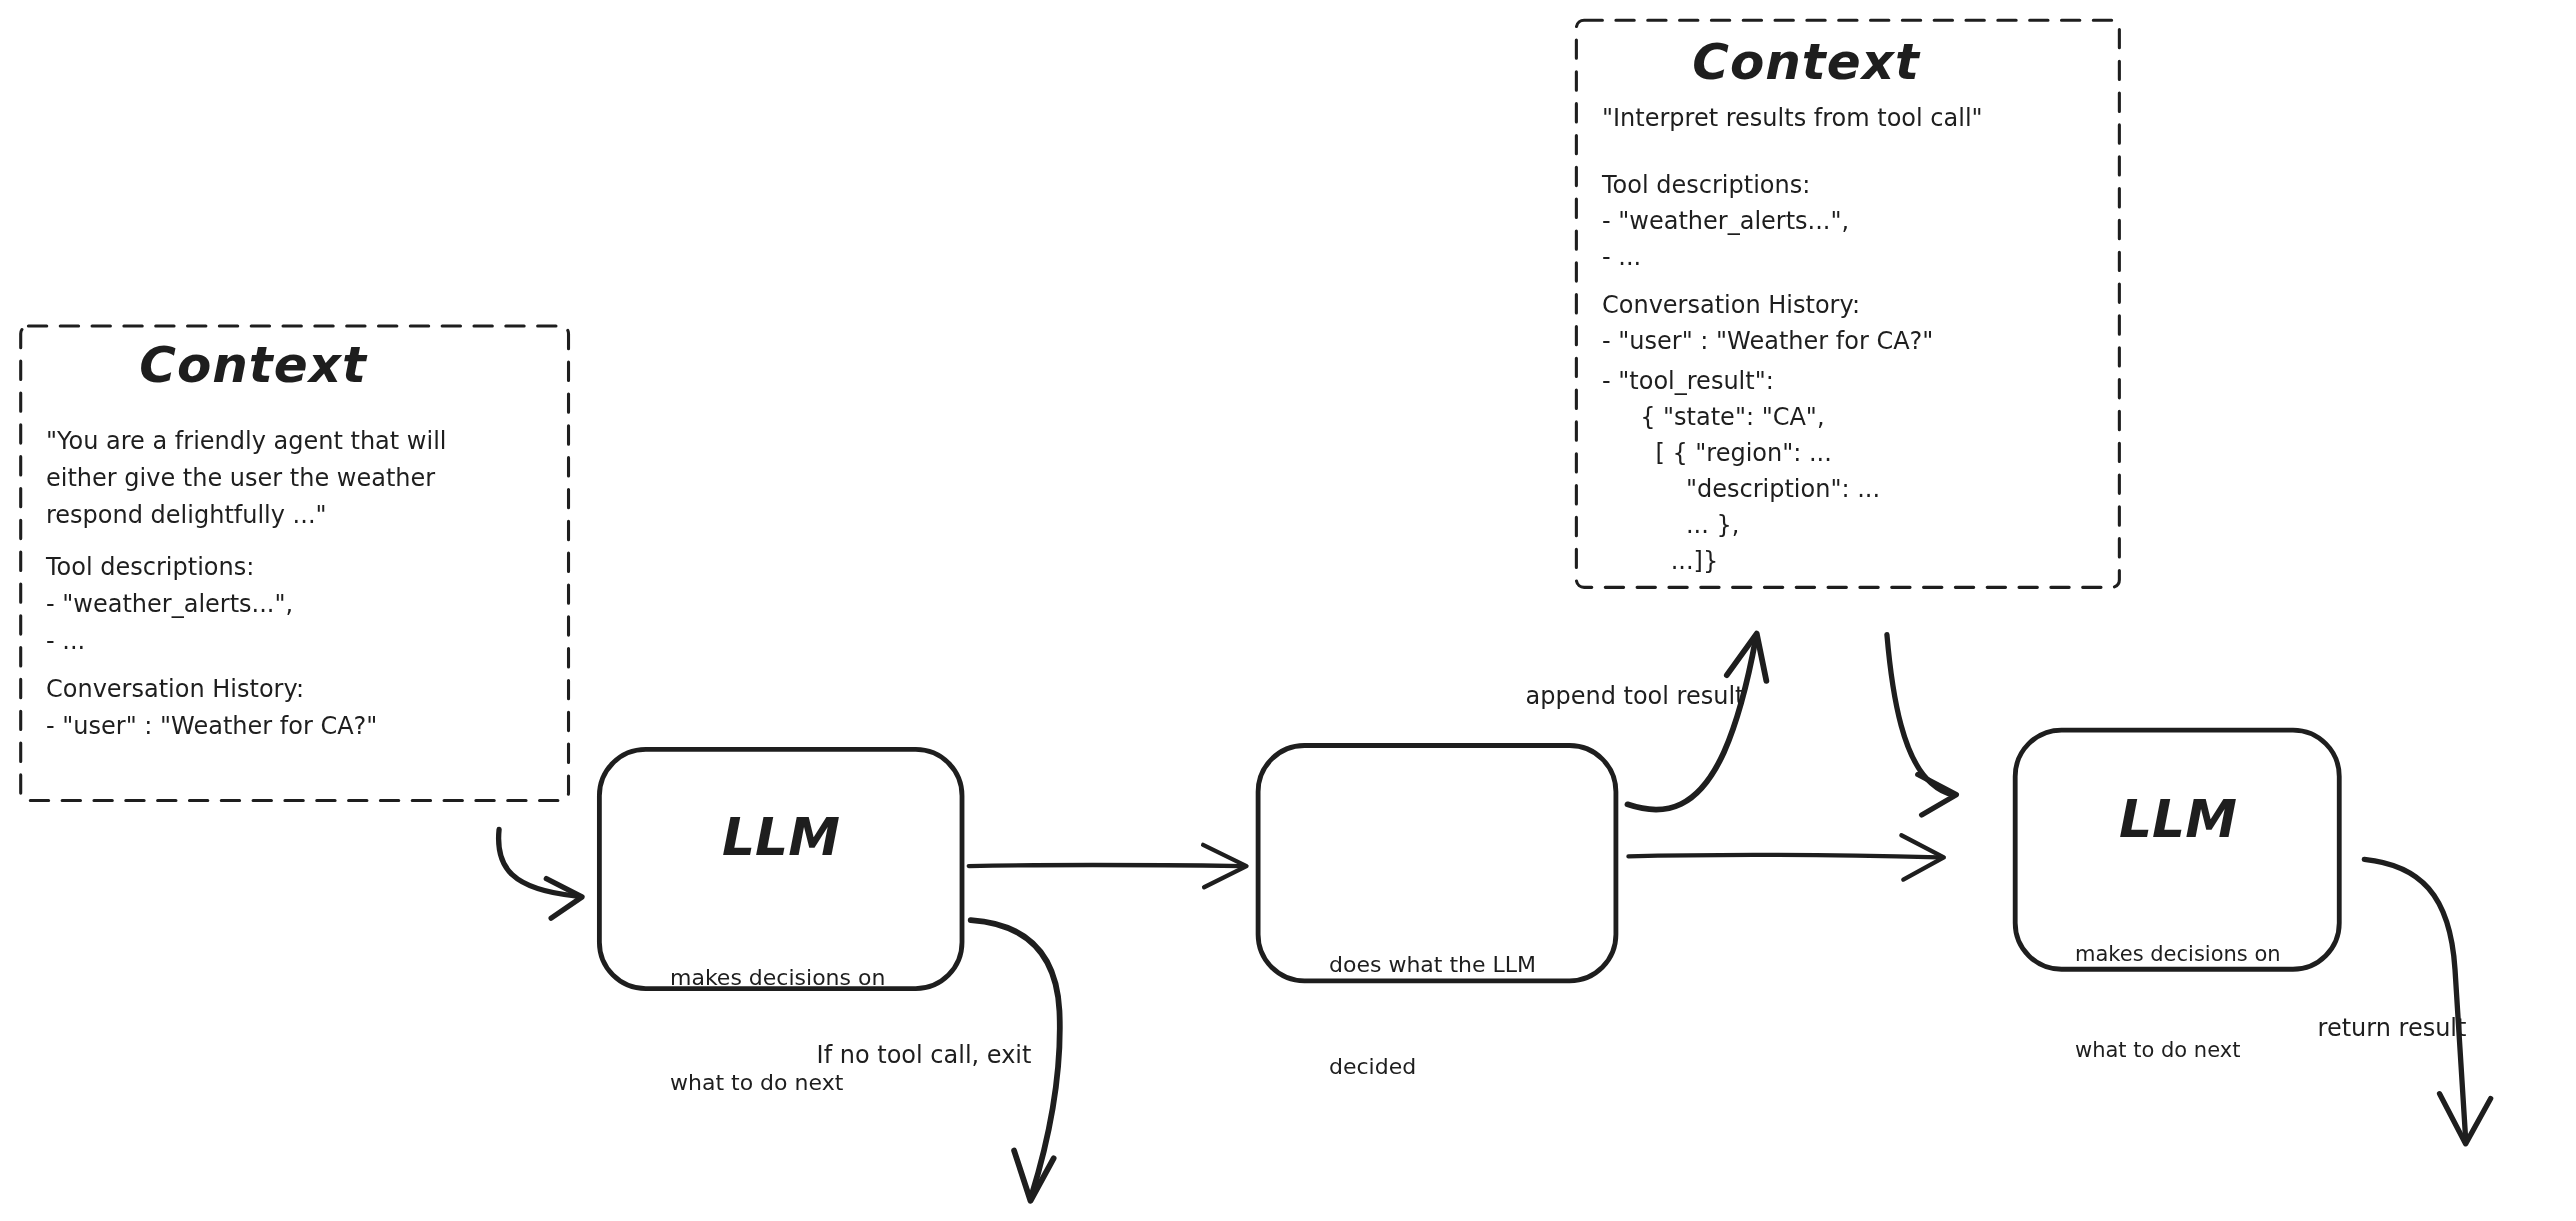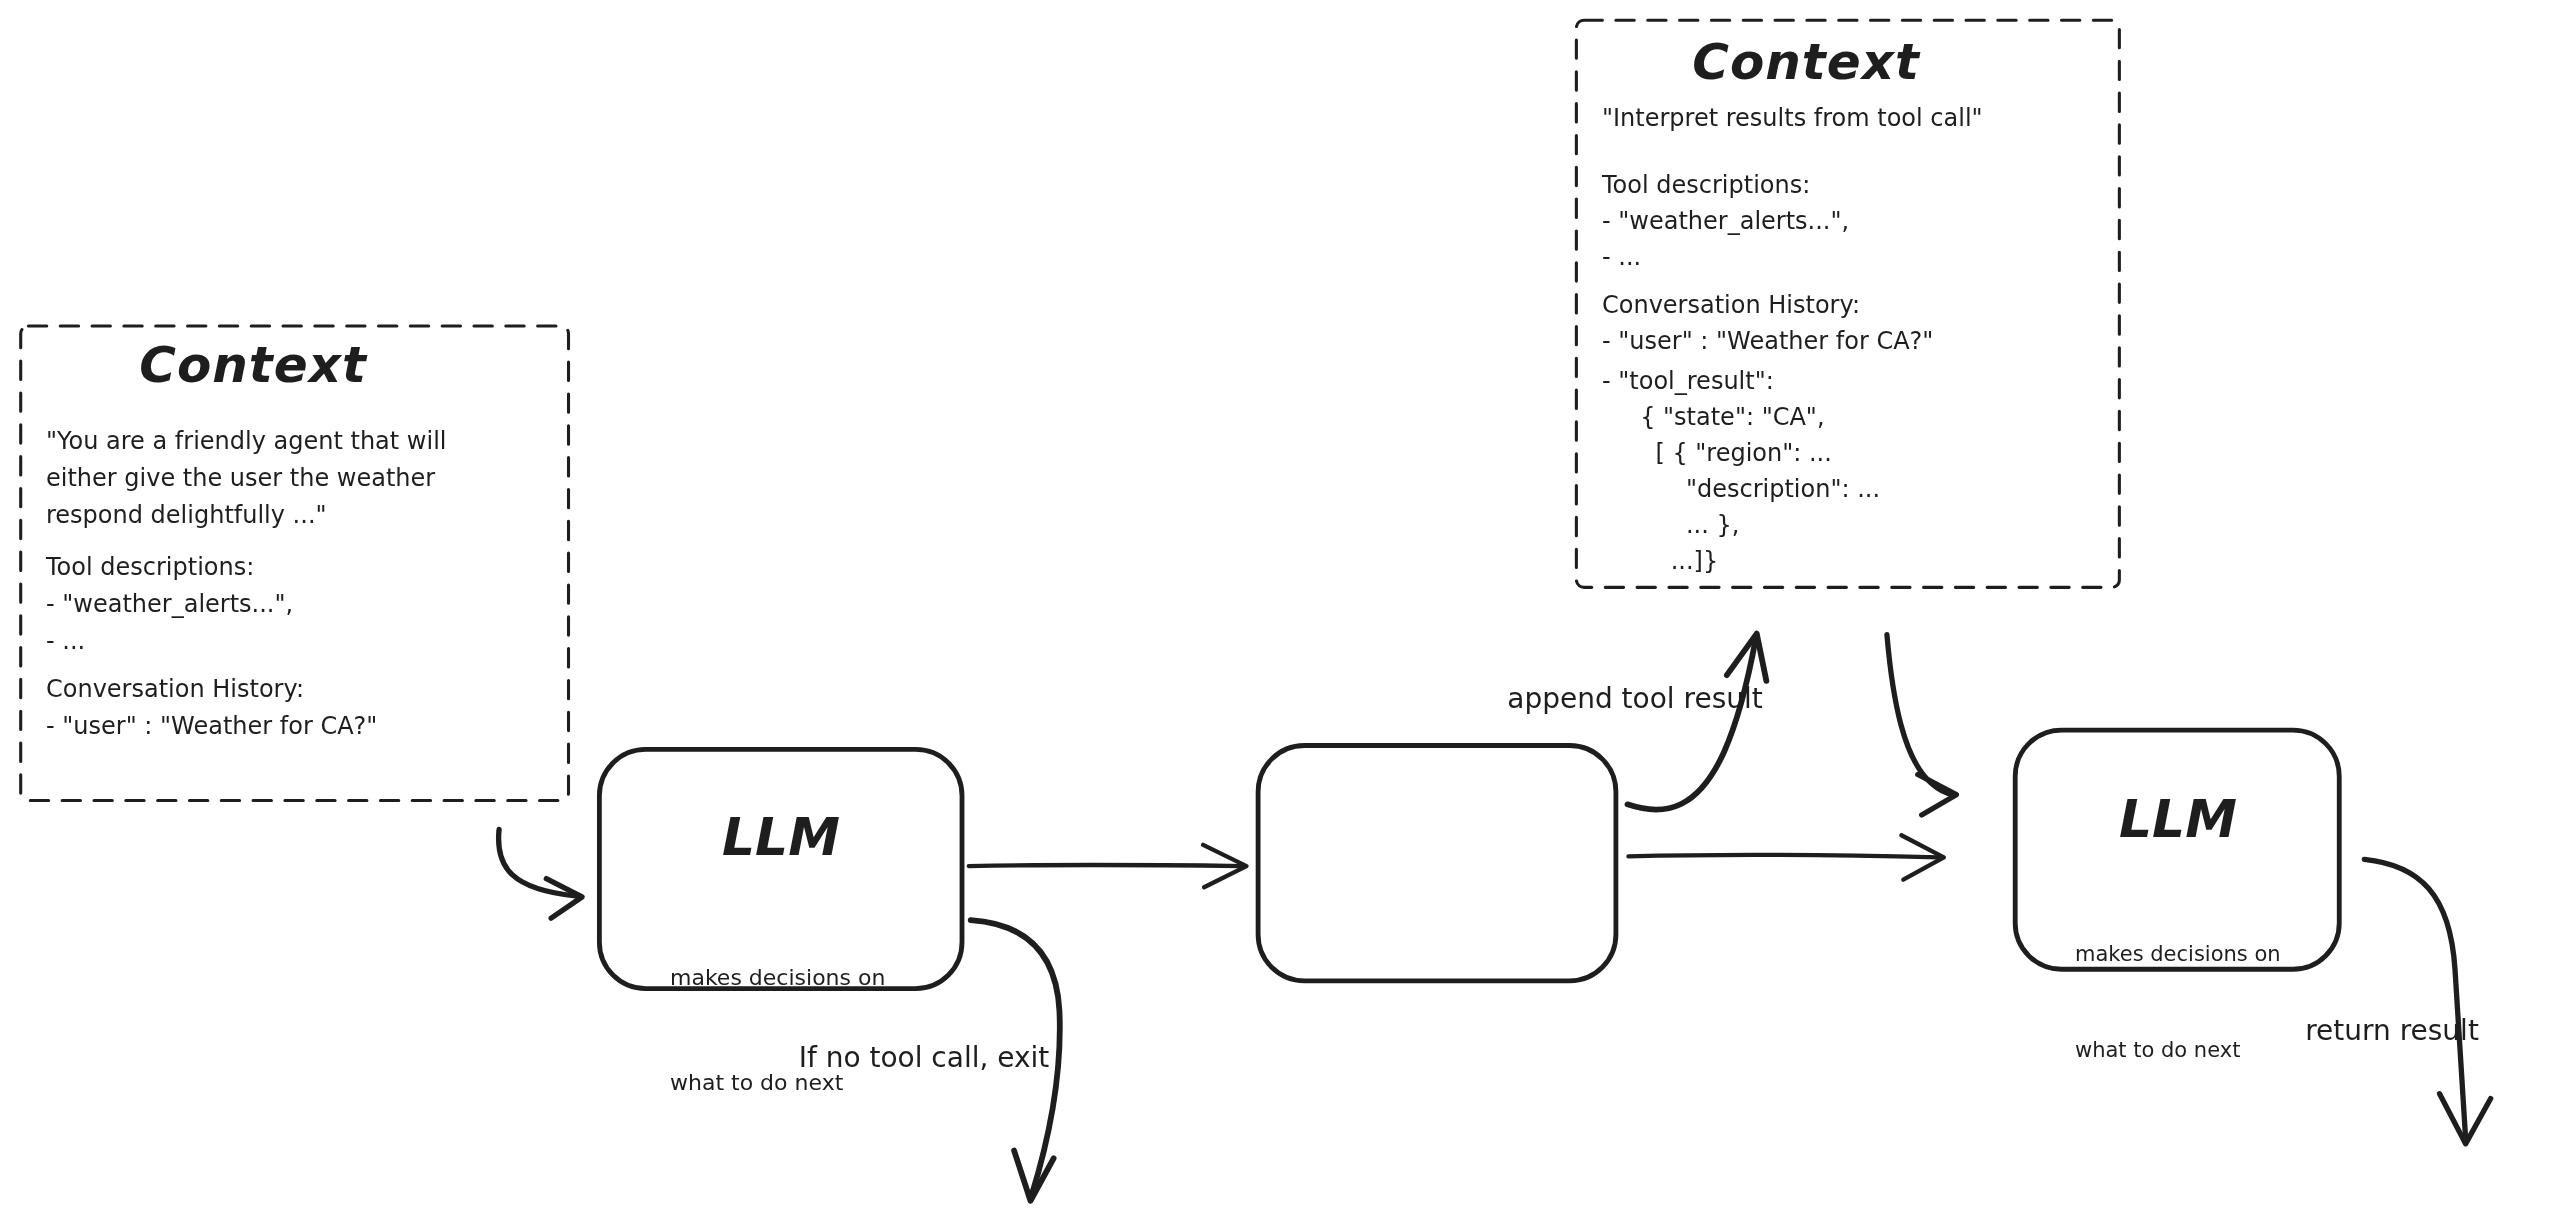--- a/index.html
+++ b/index.html
@@ -53,21 +53,21 @@
   .node-sub {
     position: absolute;
     font-size: 22px;
     line-height: 35px;
     white-space: pre;
   }
   .node-sub.small { font-size: 21px; line-height: 32px; }
   .edge-label {
     position: absolute;
     transform: translateX(-50%);
-    font-size: 28px;
+    font-size: 24px;
     white-space: pre;
     text-align: center;
   }
 </style>
 </head>
 <body>
 
 <div class="canvas">
 
   <svg class="layer" viewBox="0 0 2670 1266" stroke="#1e1e1e" fill="none" stroke-linecap="round" stroke-linejoin="round">
@@ -147,20 +147,24 @@
     <div class="line">           ... },</div>
     <div class="line">         ...]}</div>
   </div>
 
   <div class="node-title italic" style="left:781px; top:807px;">LLM</div>
   <div class="node-sub" style="left:670px; top:890px;">
     <div>makes decisions on</div>
     <div>what to do next</div>
   </div>
 
+  <div class="node-sub" style="left:1329px; top:880px; line-height:34px;">
+    <div>does what the LLM</div>
+    <div>decided</div>
+  </div>
 
   <div class="node-title italic" style="left:2178px; top:789px;">LLM</div>
   <div class="node-sub small" style="left:2075px; top:874px;">
     <div>makes decisions on</div>
     <div>what to do next</div>
   </div>
 
   <div class="edge-label" style="left:1635px; top:682px;">append tool result</div>
   <div class="edge-label" style="left:924px; top:1041px;">If no tool call, exit</div>
   <div class="edge-label" style="left:2392px; top:1014px;">return result</div>

